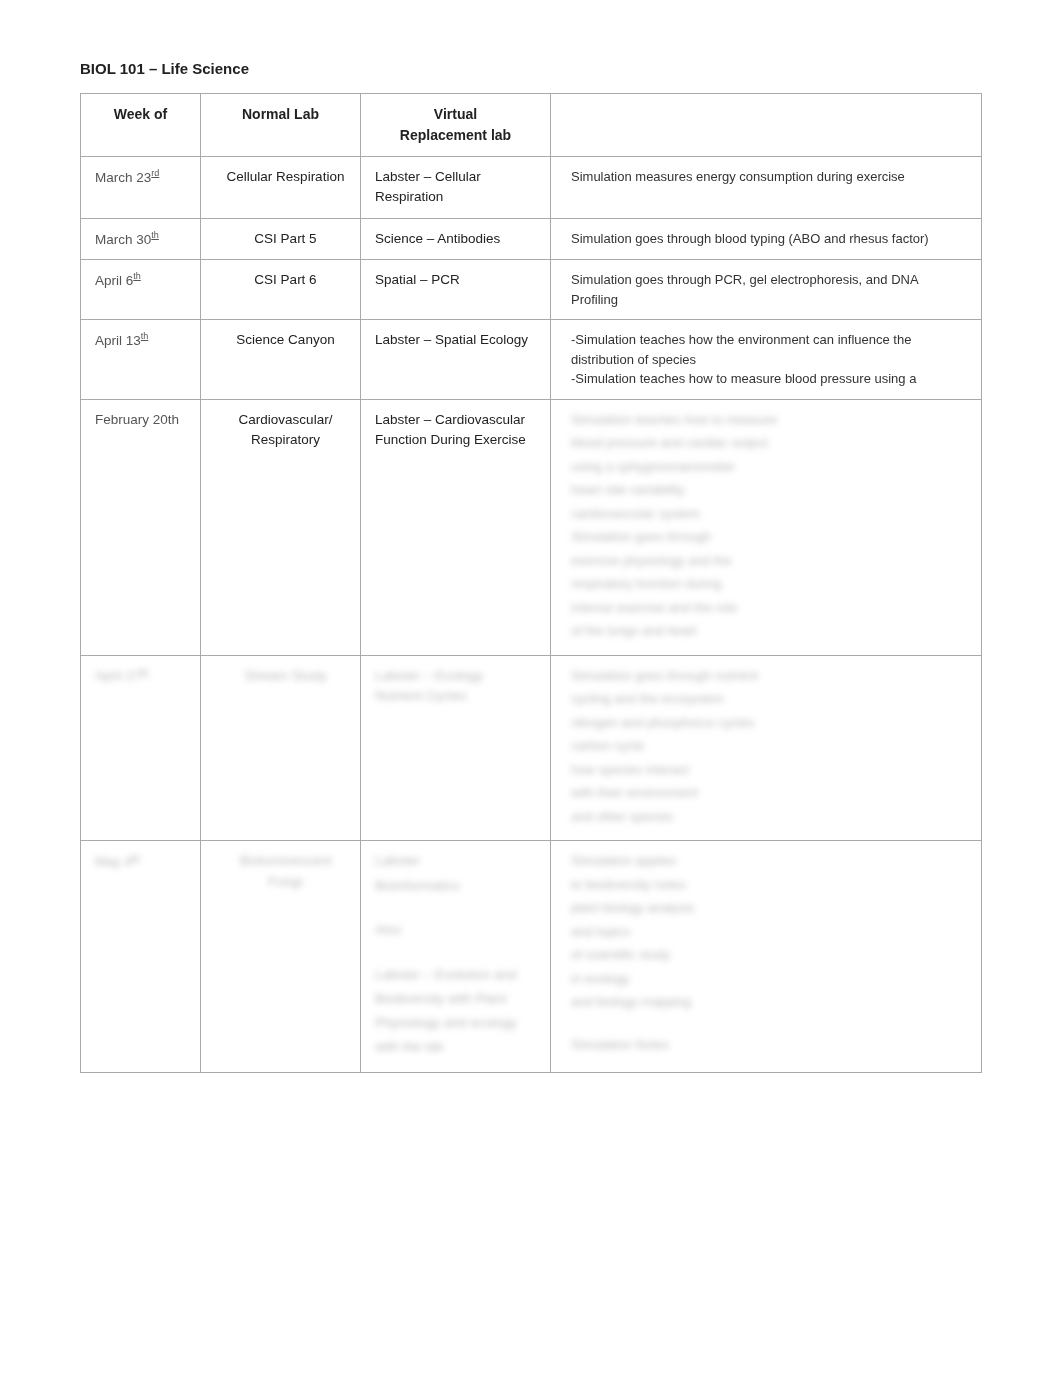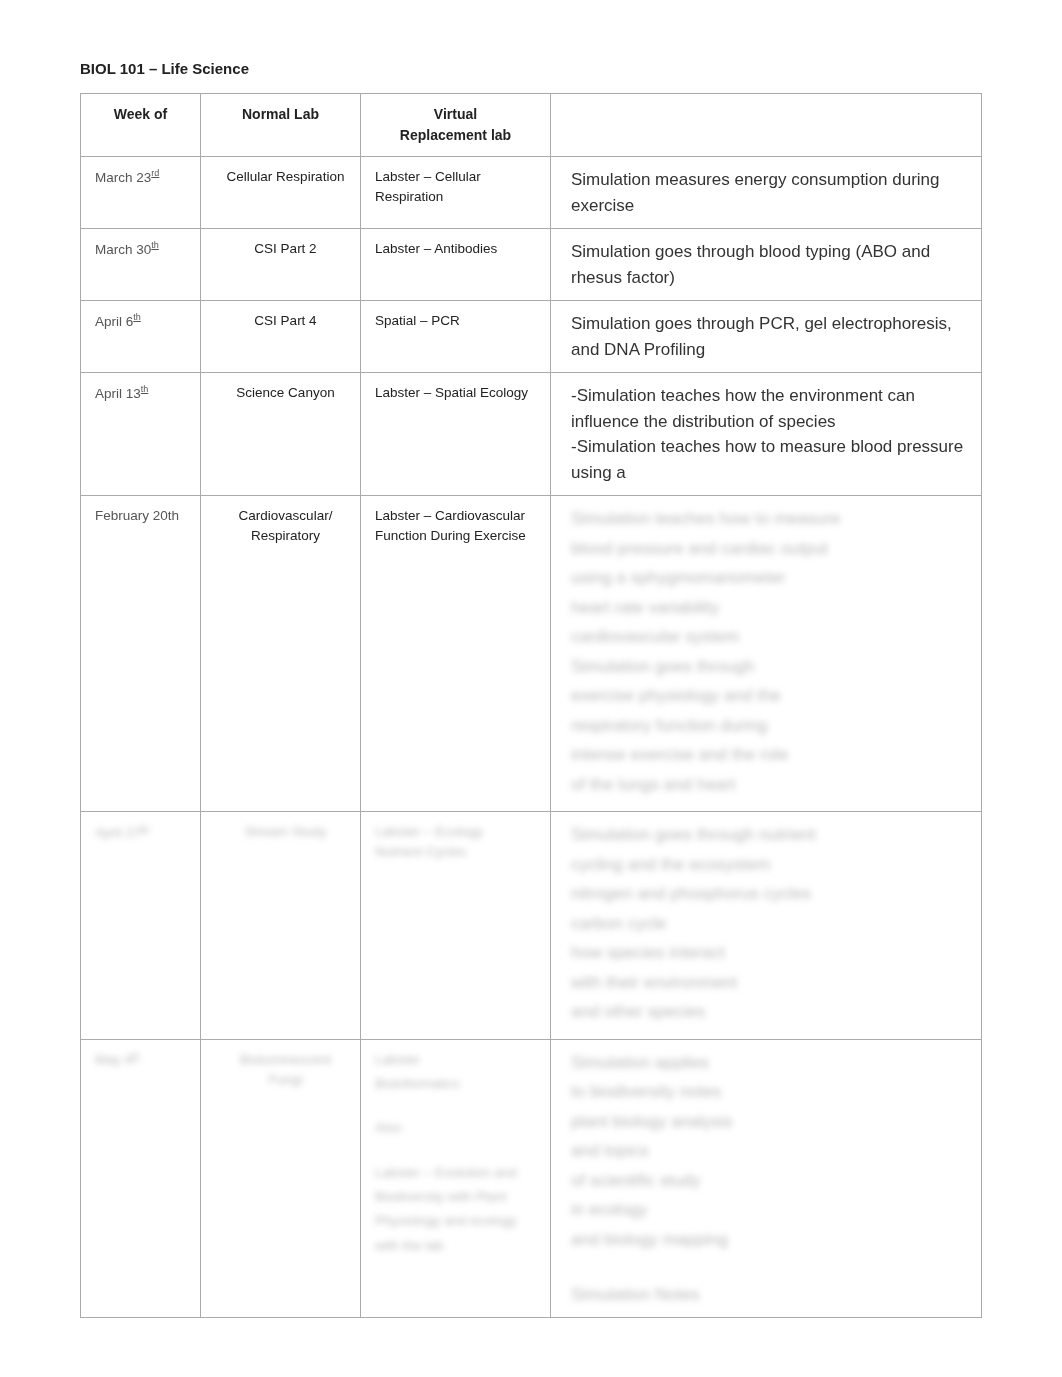--- a/index.html
+++ b/index.html
@@ -77,21 +77,21 @@
       filter: blur(3px);
       user-select: none;
     }
 
     .week-label {
       color: #555;
       font-size: 13.5px;
     }
 
     .notes-cell {
-      font-size: 17px;
+      font-size: 13px;
       color: #333;
       padding-left: 20px;
     }
   </style>
 </head>
 <body>
 
 <div class="page-title">BIOL 101 – Life Science</div>
 
 <table>
@@ -111,30 +111,30 @@
       </td>
       <td>Cellular Respiration</td>
       <td>Labster – Cellular Respiration</td>
       <td class="notes-cell">Simulation measures energy consumption during exercise</td>
     </tr>
 
     <tr>
       <td class="week-label">
         March 30<sup>th</sup>
       </td>
-      <td>CSI Part 2</td>
-      <td>Labster – Antibodies</td>
+      <td>CSI Part 5</td>
+      <td>Science – Antibodies</td>
       <td class="notes-cell">Simulation goes through blood typing (ABO and rhesus factor)</td>
     </tr>
 
     <tr>
       <td class="week-label">
         April 6<sup>th</sup>
       </td>
-      <td>CSI Part 4</td>
+      <td>CSI Part 6</td>
       <td>Spatial – PCR</td>
       <td class="notes-cell">Simulation goes through PCR, gel electrophoresis, and DNA Profiling</td>
     </tr>
 
     <tr>
       <td class="week-label">
         April 13<sup>th</sup>
       </td>
       <td>Science Canyon</td>
       <td>Labster – Spatial Ecology</td>

